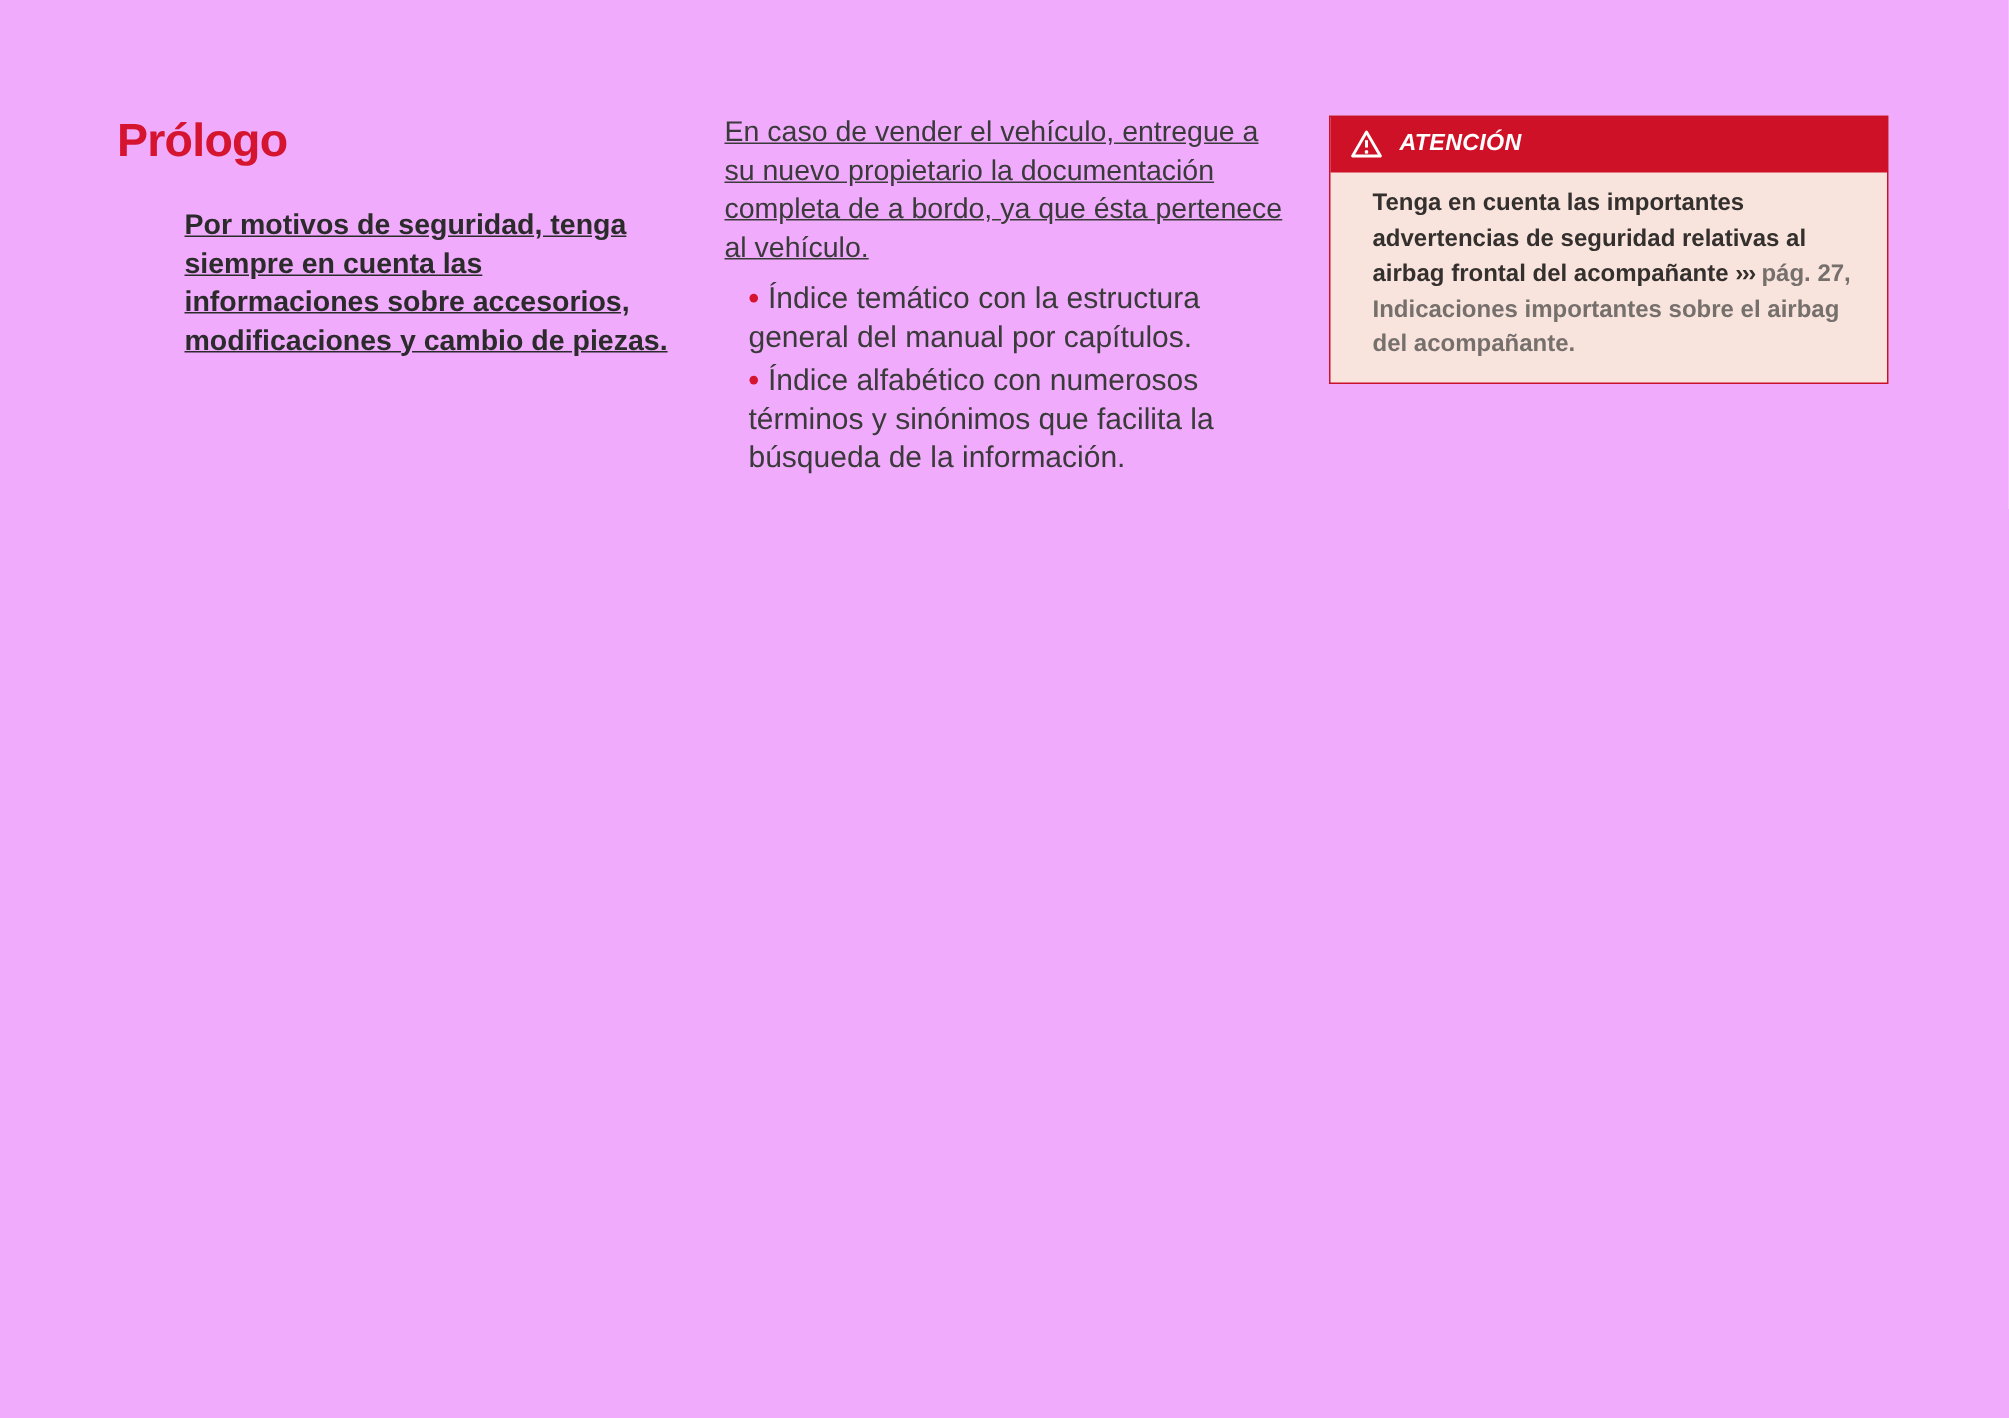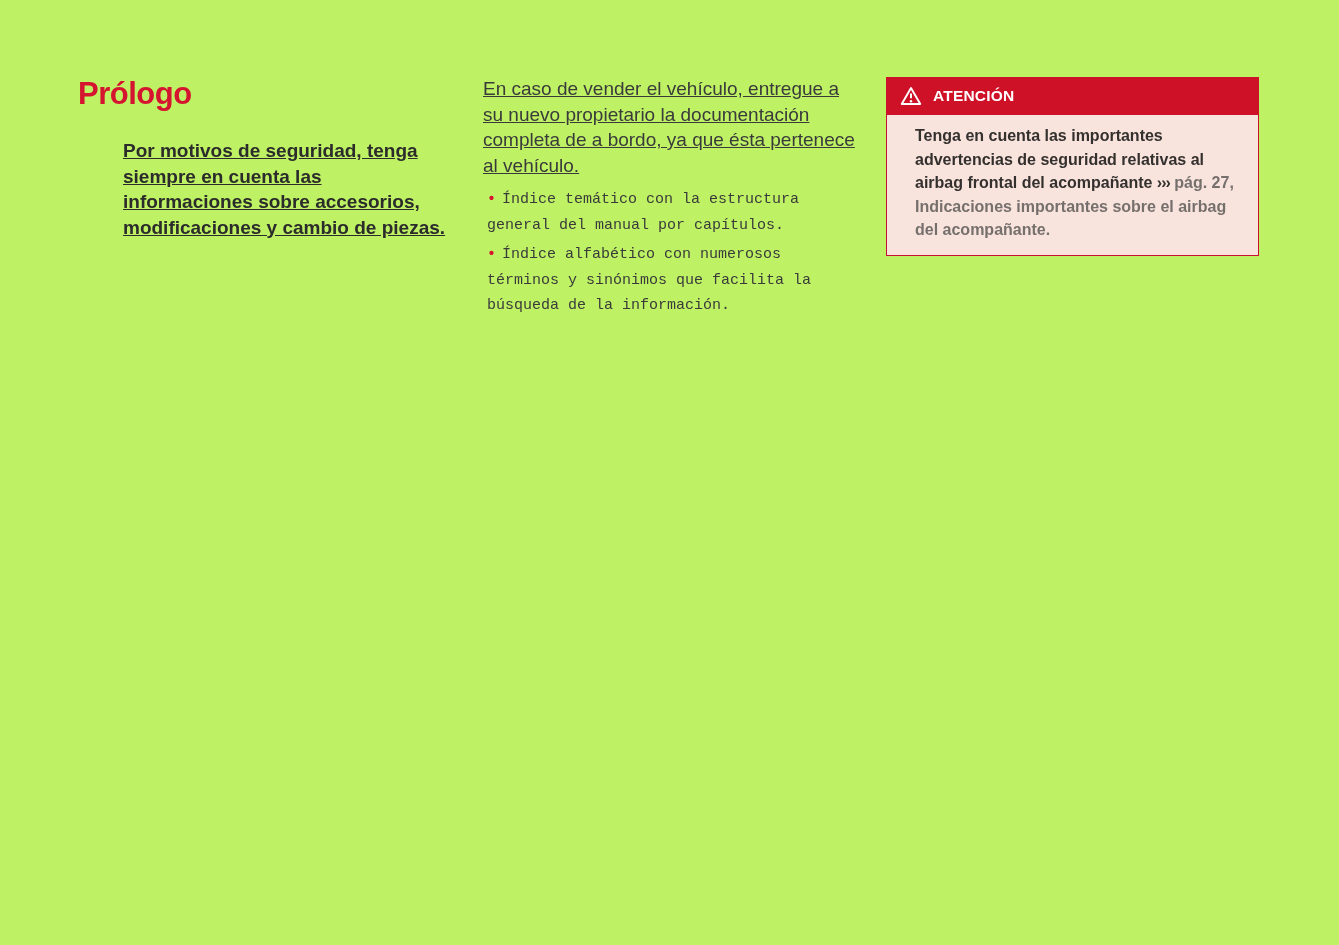--- a/index.html
+++ b/index.html
@@ -10,21 +10,21 @@
     width: 1339px;
     height: 945px;
     background: #ffffff;
     font-family: "Liberation Sans", sans-serif;
     position: relative;
     overflow: hidden;
   }
   .page {
     position: absolute;
     inset: 0;
-    background: #bef264;
+    background: #f0abfc;
   }
   .col {
     position: absolute;
     top: 76px;
   }
   #col-left  { left: 78px;  width: 372px; }
   #col-mid   { left: 483px; width: 372px; }
 
   .doc-title {
     color: #d5142f;
@@ -40,25 +40,24 @@
     color: #3a3a3a;
     margin: 0 0 9px 0;
     text-decoration: underline;
   }
   .para.bold {
     font-weight: bold;
     color: #2b2b2b;
     margin-left: 45px;
   }
   .bullet-para {
-    font-size: 15px;
+    font-size: 20px;
     line-height: 25.5px;
     color: #3a3a3a;
-    margin: 0 0 4px 4px;
-    font-family: Liberation Mono, monospace;
+    margin: 0 0 4px 16px;
   }
   .bullet-dot {
     color: #d5142f;
     font-weight: bold;
     margin-right: 6px;
   }
 
   .warning-box {
     position: absolute;
     left: 886px;
@@ -71,20 +70,21 @@
   .warning-header {
     background: #ce1126;
     color: #ffffff;
     display: flex;
     align-items: center;
     gap: 11px;
     padding: 8px 13px 9px 13px;
     font-weight: bold;
     font-size: 15.5px;
     letter-spacing: 0.2px;
+    font-style: italic;
   }
   .warning-header .tri-icon {
     display: inline-flex;
     align-items: center;
   }
   .warning-body {
     padding: 9px 12px 13px 12px;
     font-weight: bold;
     font-size: 16px;
     line-height: 23.5px;

